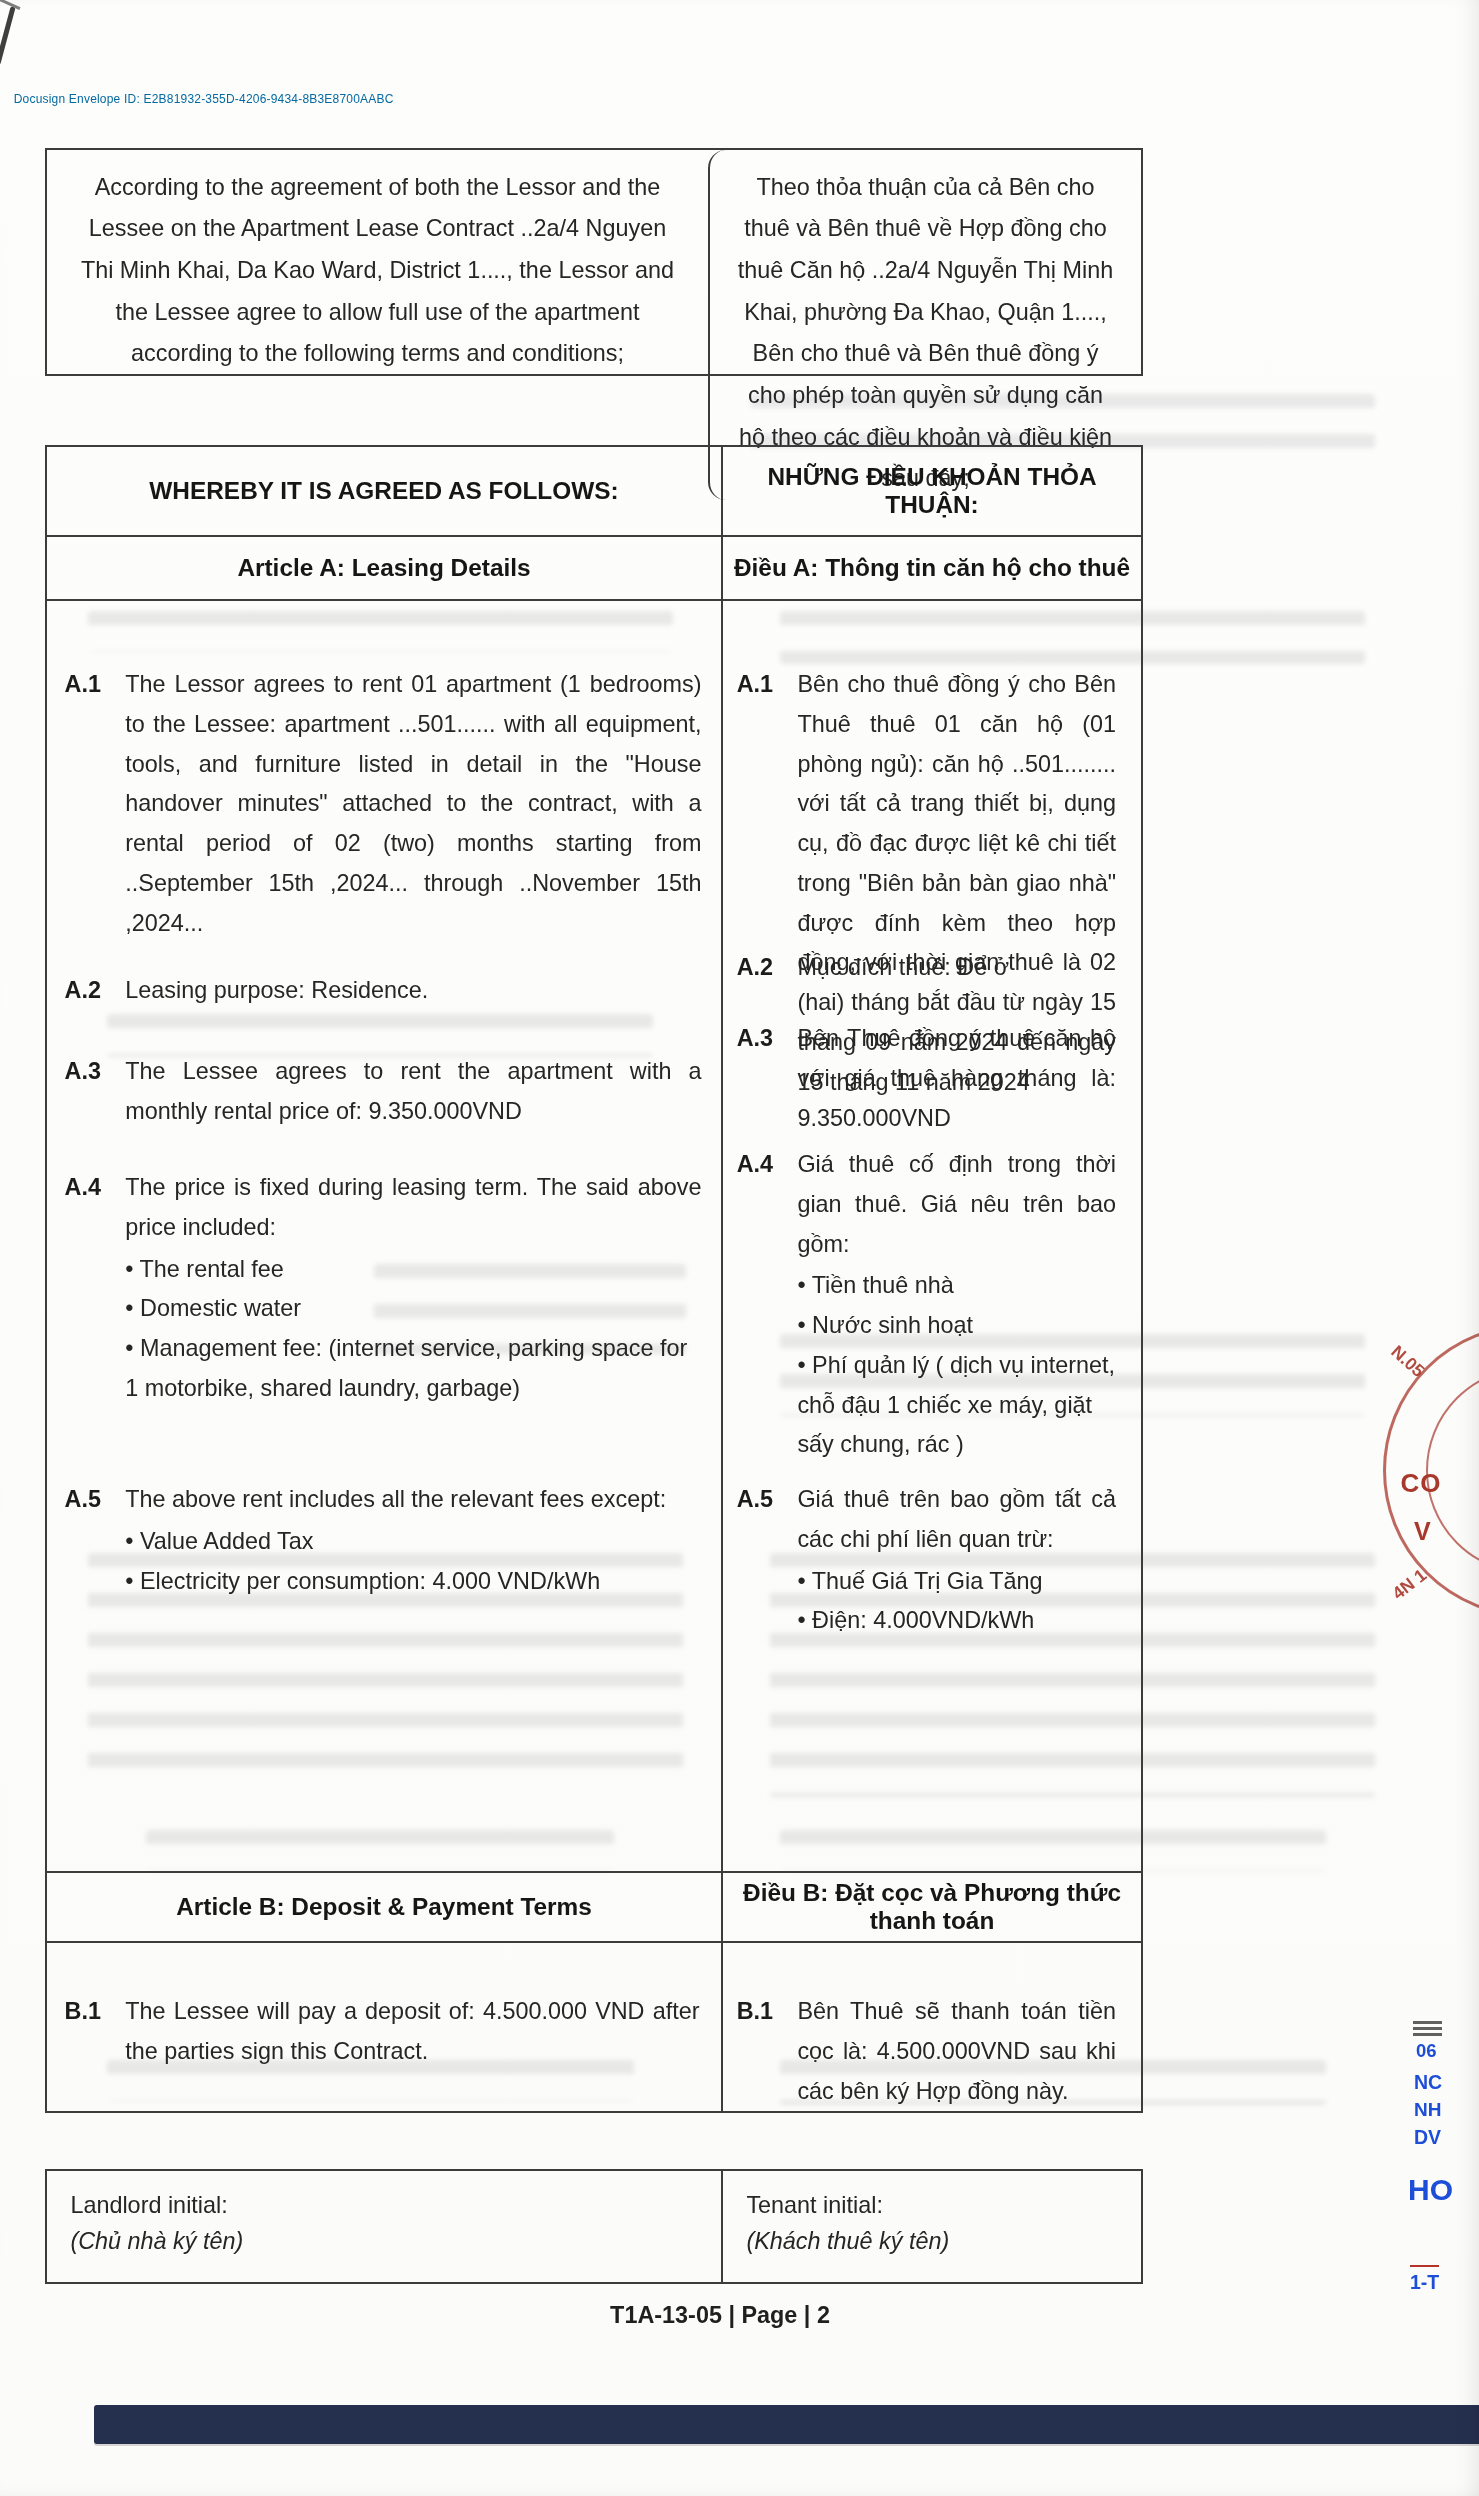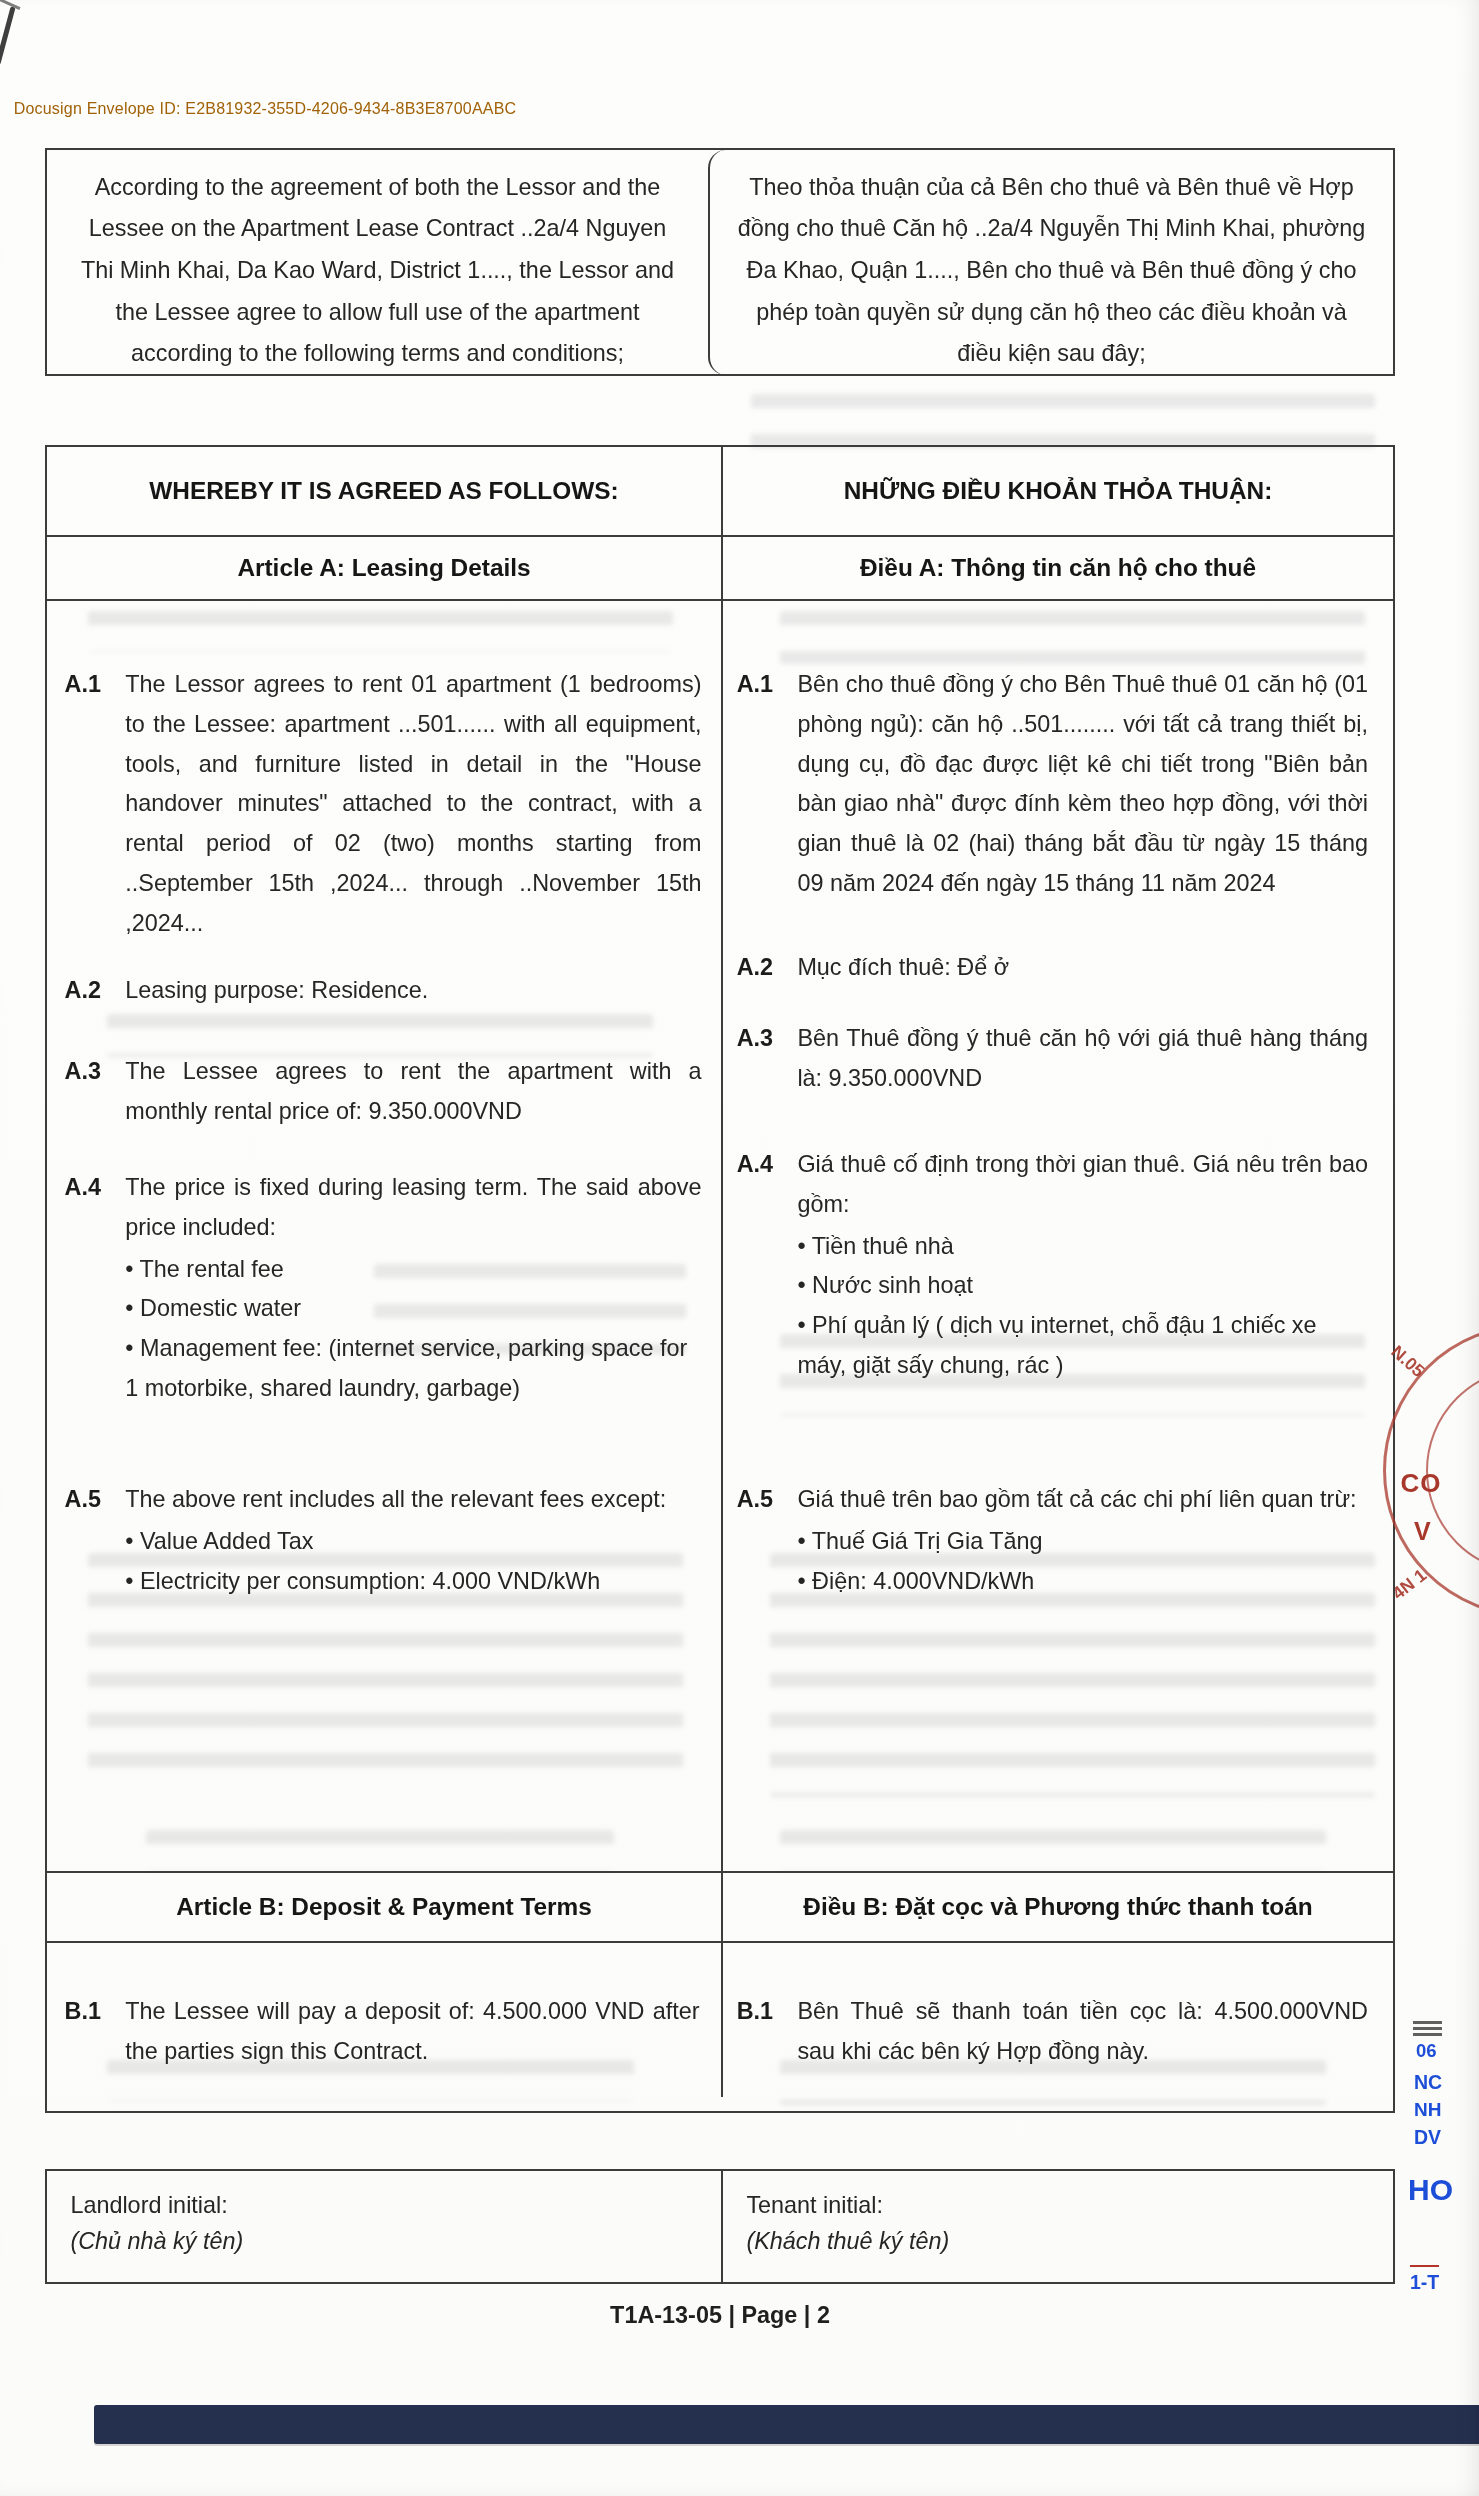--- a/index.html
+++ b/index.html
@@ -16,28 +16,28 @@
     content:""; position:absolute; inset:0; pointer-events:none;
     box-shadow: inset -15.6px 0 25px -13.7px rgba(0,0,0,.10), inset 0 -9.8px 17.6px -11.7px rgba(0,0,0,.05);
   }
 
   
   .corner-mark { position:absolute; left:2.9px; top:5.9px; width:4.9px; height:59px;
     background:#1d1d1d; transform:rotate(15deg); border-radius:2px; opacity:.85; }
   .corner-mark2 { position:absolute; left:-3.9px; top:2px; width:25px; height:2.9px;
     background:#2a2a2a; transform:rotate(24deg); opacity:.6; }
 
-  .envelope-id { position:absolute; left:13.7px; top:100px; font-size:16px; color:#a16207; letter-spacing:0.2px; }
+  .envelope-id { position:absolute; left:13.7px; top:92px; font-size:12px; color:#0369a1; letter-spacing:0.2px; }
 
   
   .ghost { position:absolute; filter:blur(2.5px); opacity:.5; pointer-events:none; border-radius:3.9px;
     background:repeating-linear-gradient(180deg, rgba(118,118,124,.30) 0 13.7px, rgba(255,255,255,0) 13.7px 40px); }
 
   
-  .tbl { position:absolute; left:45px; width:1350px; border:2.9px solid #3c3c3c; }
+  .tbl { position:absolute; left:45px; width:1098px; border:2.9px solid #3c3c3c; }
   .grid { display:grid; grid-template-columns:674px 1fr; }
   .grid > .cell + .cell { border-left:2.9px solid #3c3c3c; }
 
   .preamble-tbl { top:148px; height:228px; display:grid; grid-template-columns:661px 1fr; }
   .preamble-tbl > .cell { padding:16.6px 25px 0 25px; text-align:center; font-size:23.4px; line-height:1.78; }
   .preamble-tbl > .cell + .cell { border-left:2.9px solid #3c3c3c;border-radius:18px; }
 
   .main-tbl { top:445px; height:1668px; }
   .row { display:grid; grid-template-columns:674px 1fr; }
   .row + .row { border-top:2.9px solid #3c3c3c; }

